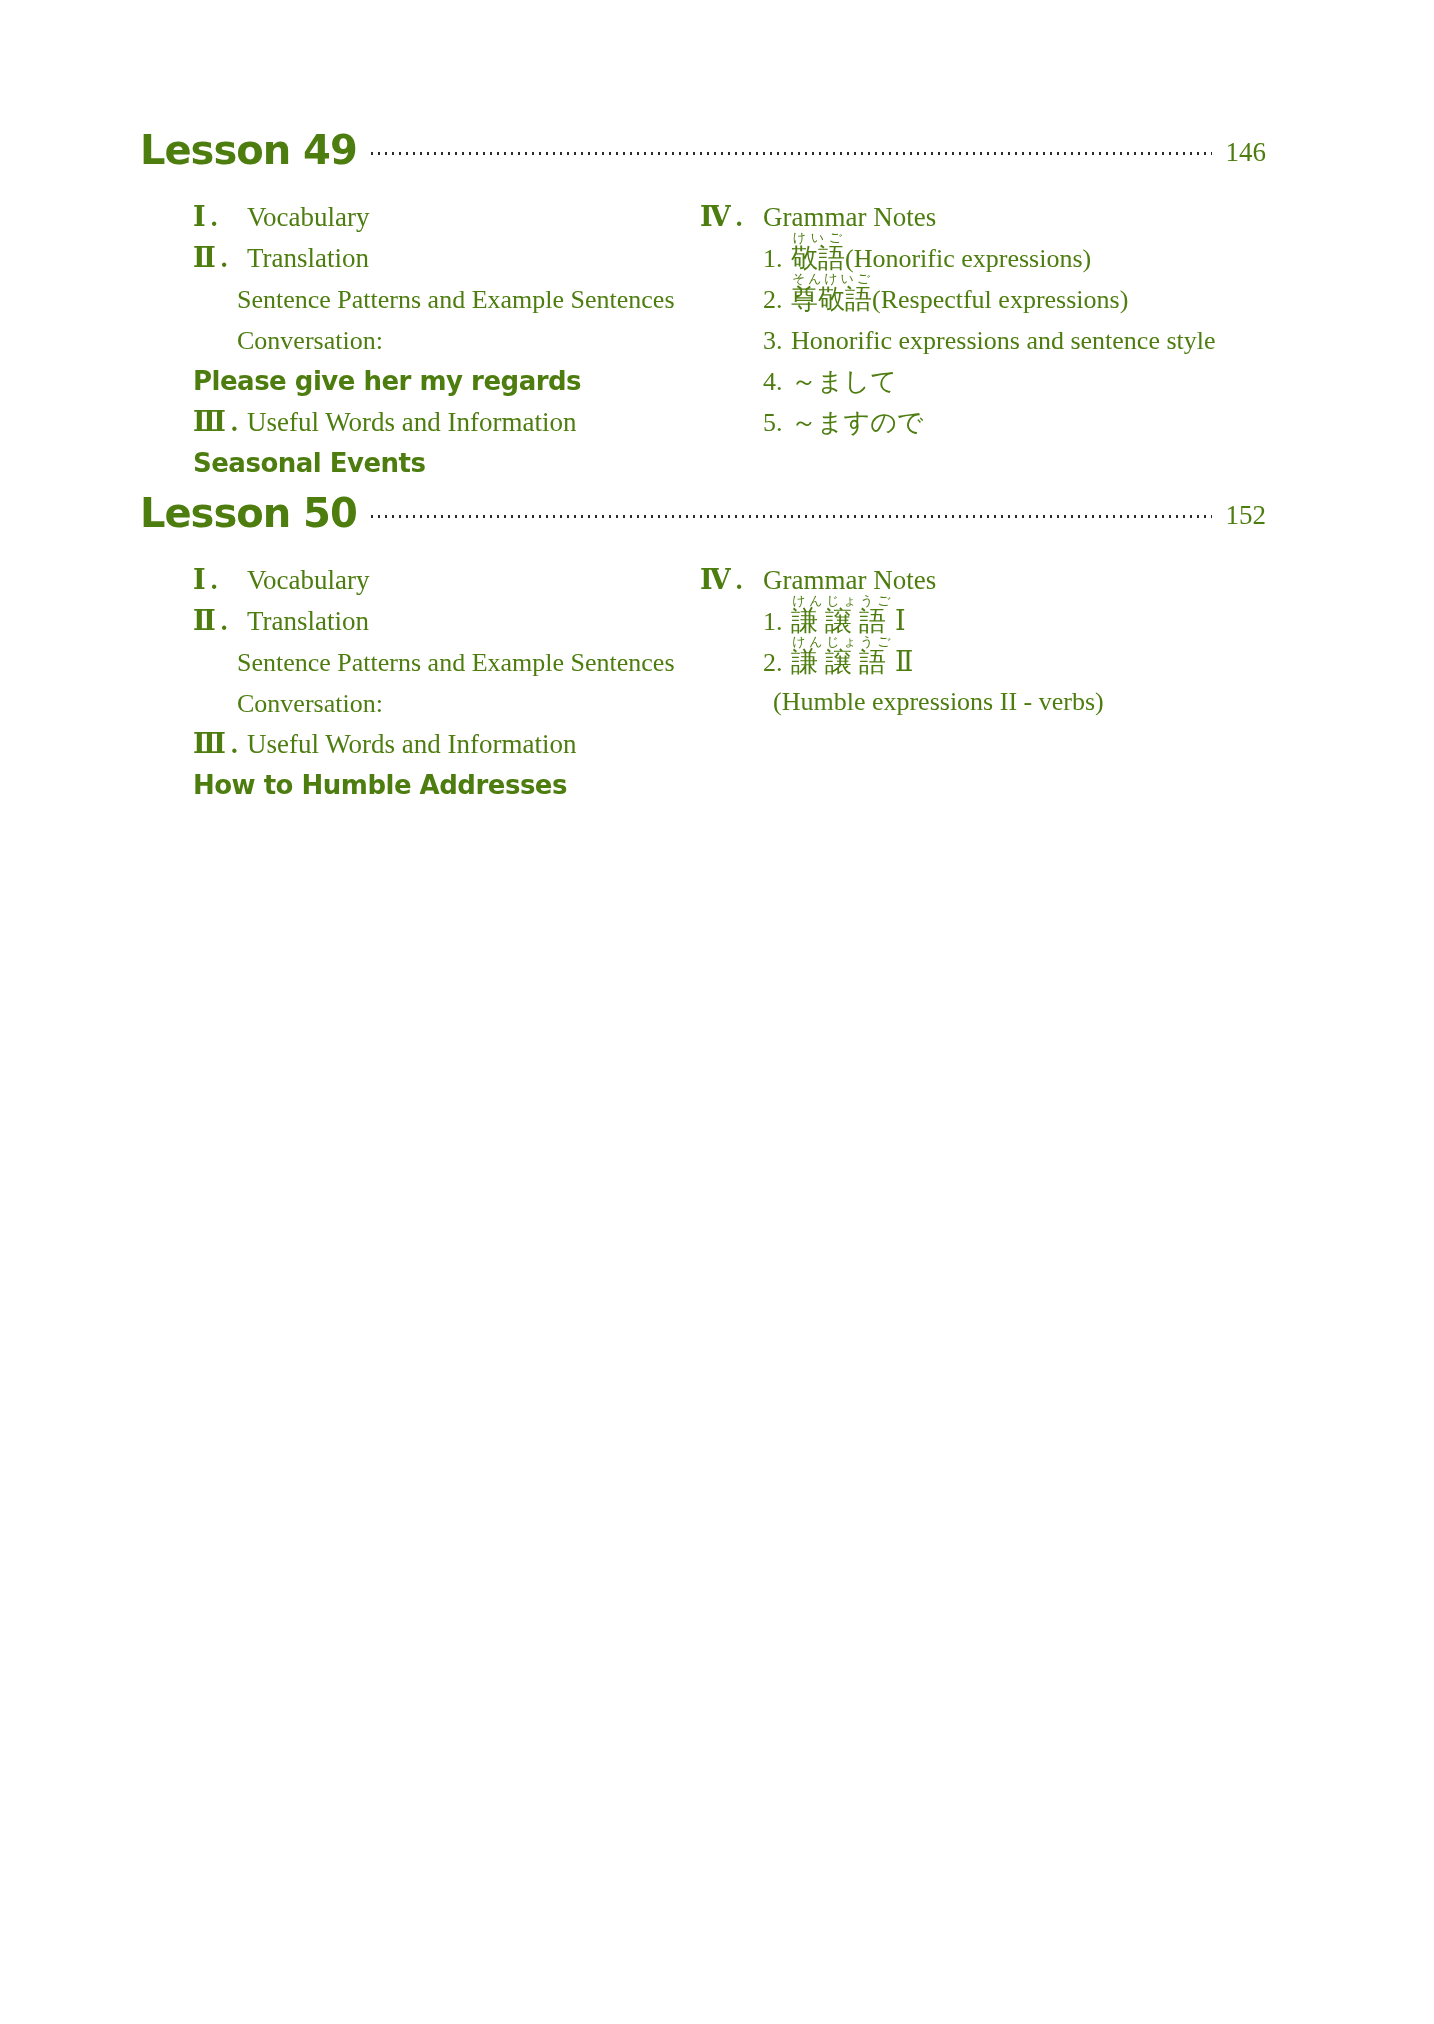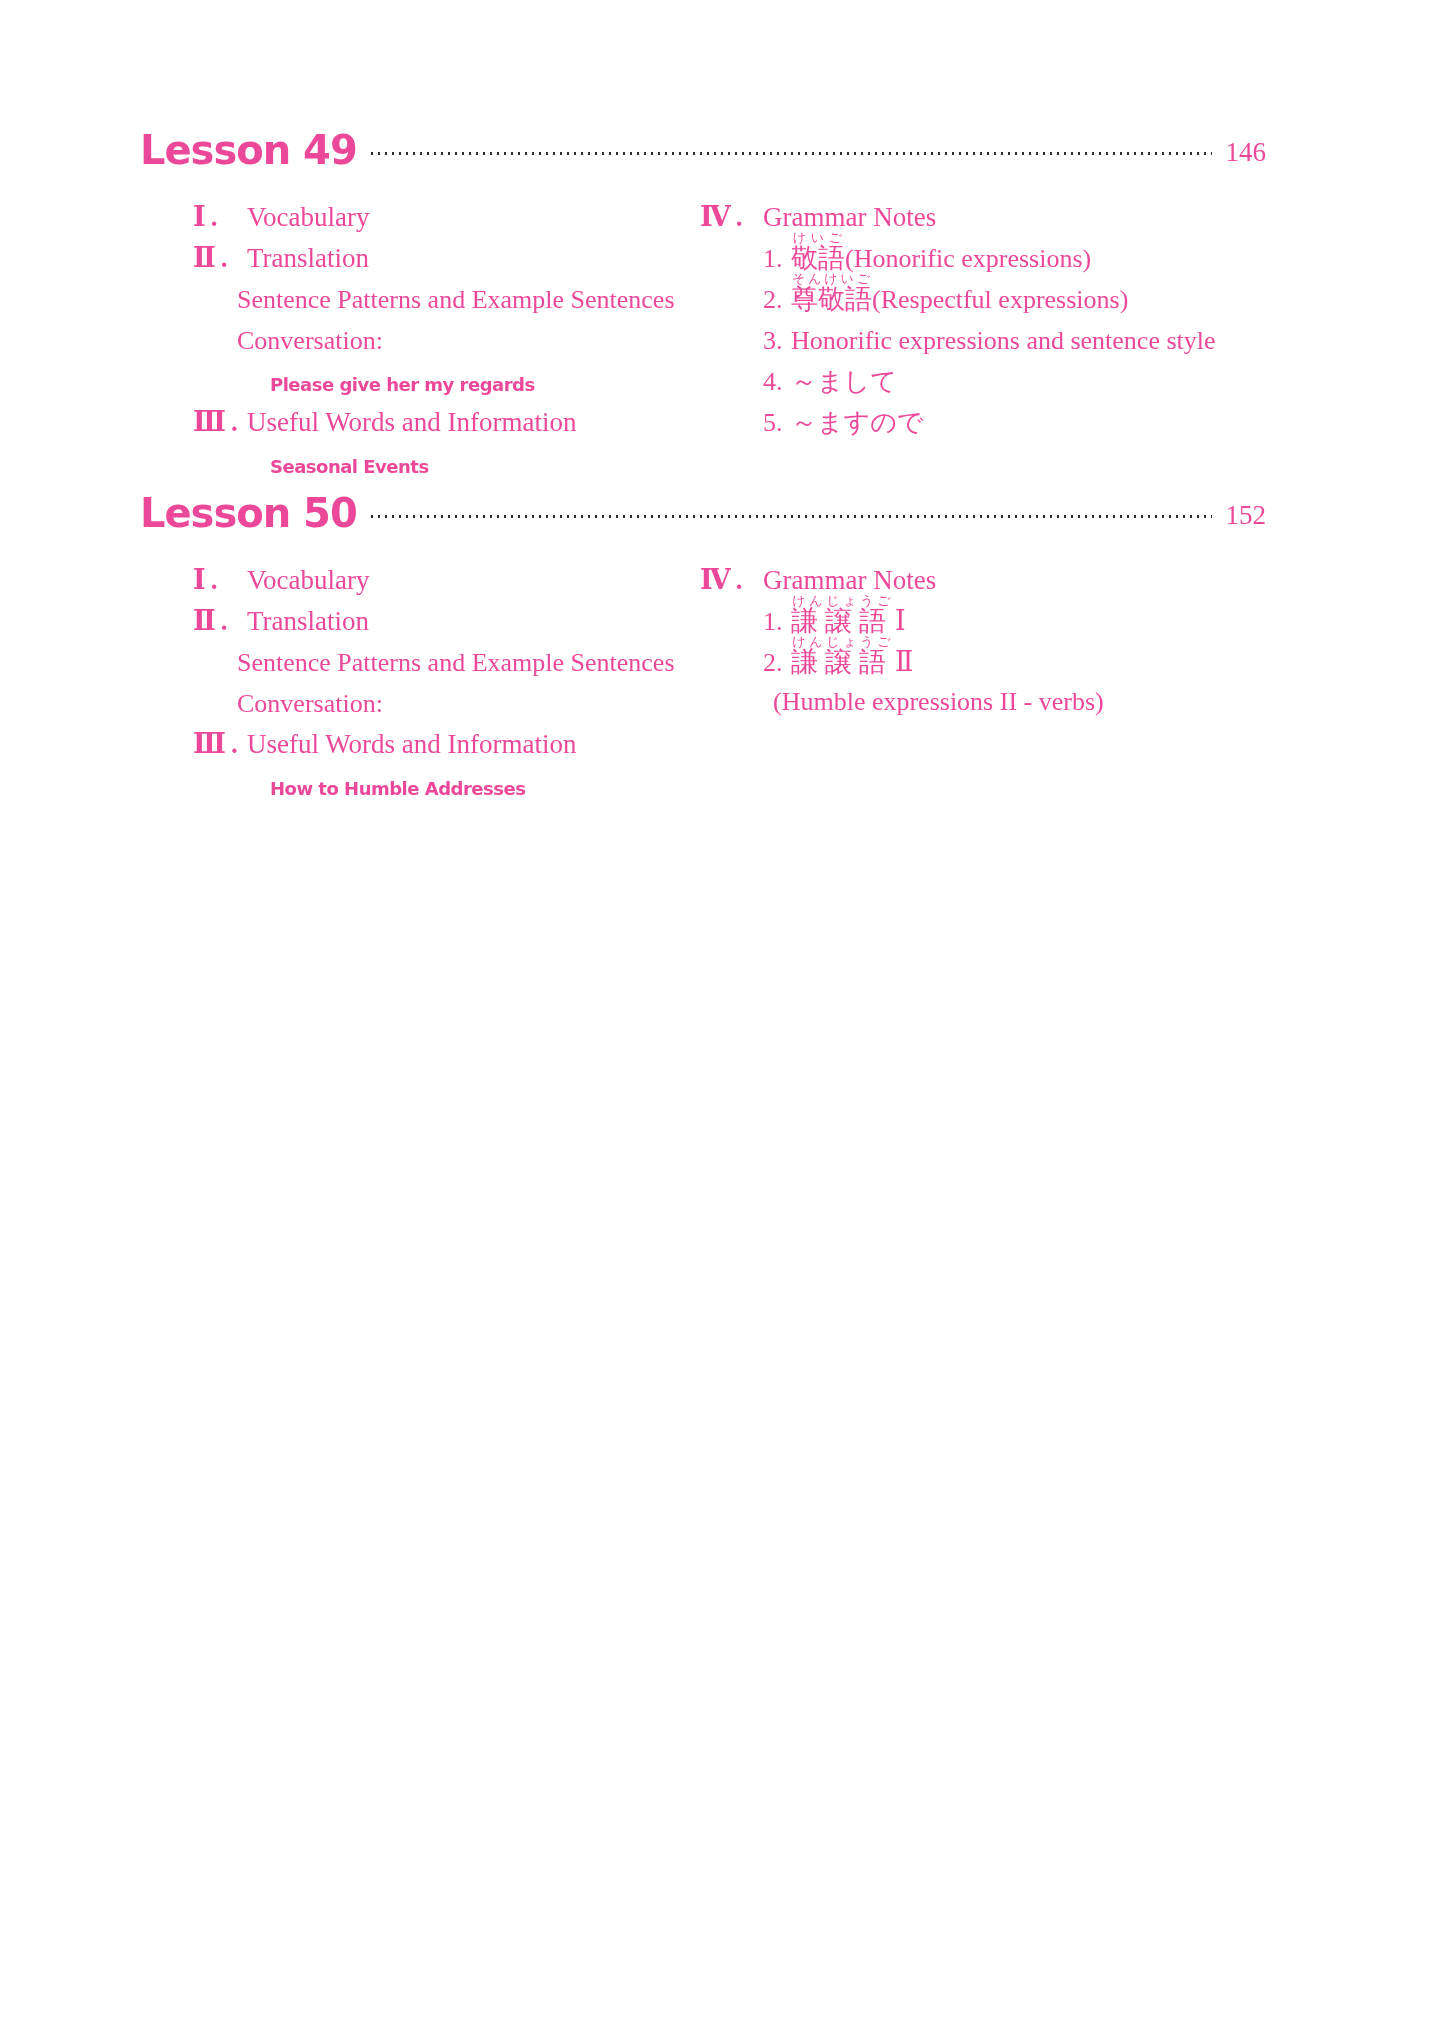--- a/index.html
+++ b/index.html
@@ -2,21 +2,21 @@
 <html><head>
 <meta charset="utf-8">
 <style>
   html, body { margin: 0; padding: 0; background: #e8e8e8; }
   .page {
     position: relative;
     width: 1434px;
     height: 2024px;
     margin: 0 auto;
     background: #ffffff;
-    color: #ec4899;
+    color: #4d7c0f;
     box-sizing: border-box;
     padding: 126px 168px 0 140px;
     font-family: "Liberation Serif", "DejaVu Serif", serif;
     overflow: hidden;
   }
 
   
   .lesson-heading {
     display: flex;
     align-items: center;
@@ -63,24 +63,23 @@
     font-size: 27px;
     width: 54px;
     flex: none;
     letter-spacing: 5px;
   }
   .col-right .numeral { width: 63px; }
   .toc-label { font-weight: normal; font-size: 27px; }
 
   .sub-line   { margin-left: 44px; font-size: 26px; }
   .highlight  {
-    margin-left: 77px;
     font-family: "DejaVu Sans", "Liberation Sans", sans-serif;
     font-weight: 700;
-    font-size: 18px;
+    font-size: 26px;
     letter-spacing: -0.5px;
   }
 
   
   .g-items { margin-left: 63px; }
   .g-row {
     height: 41px;
     display: flex;
     align-items: flex-end;
     white-space: nowrap;

